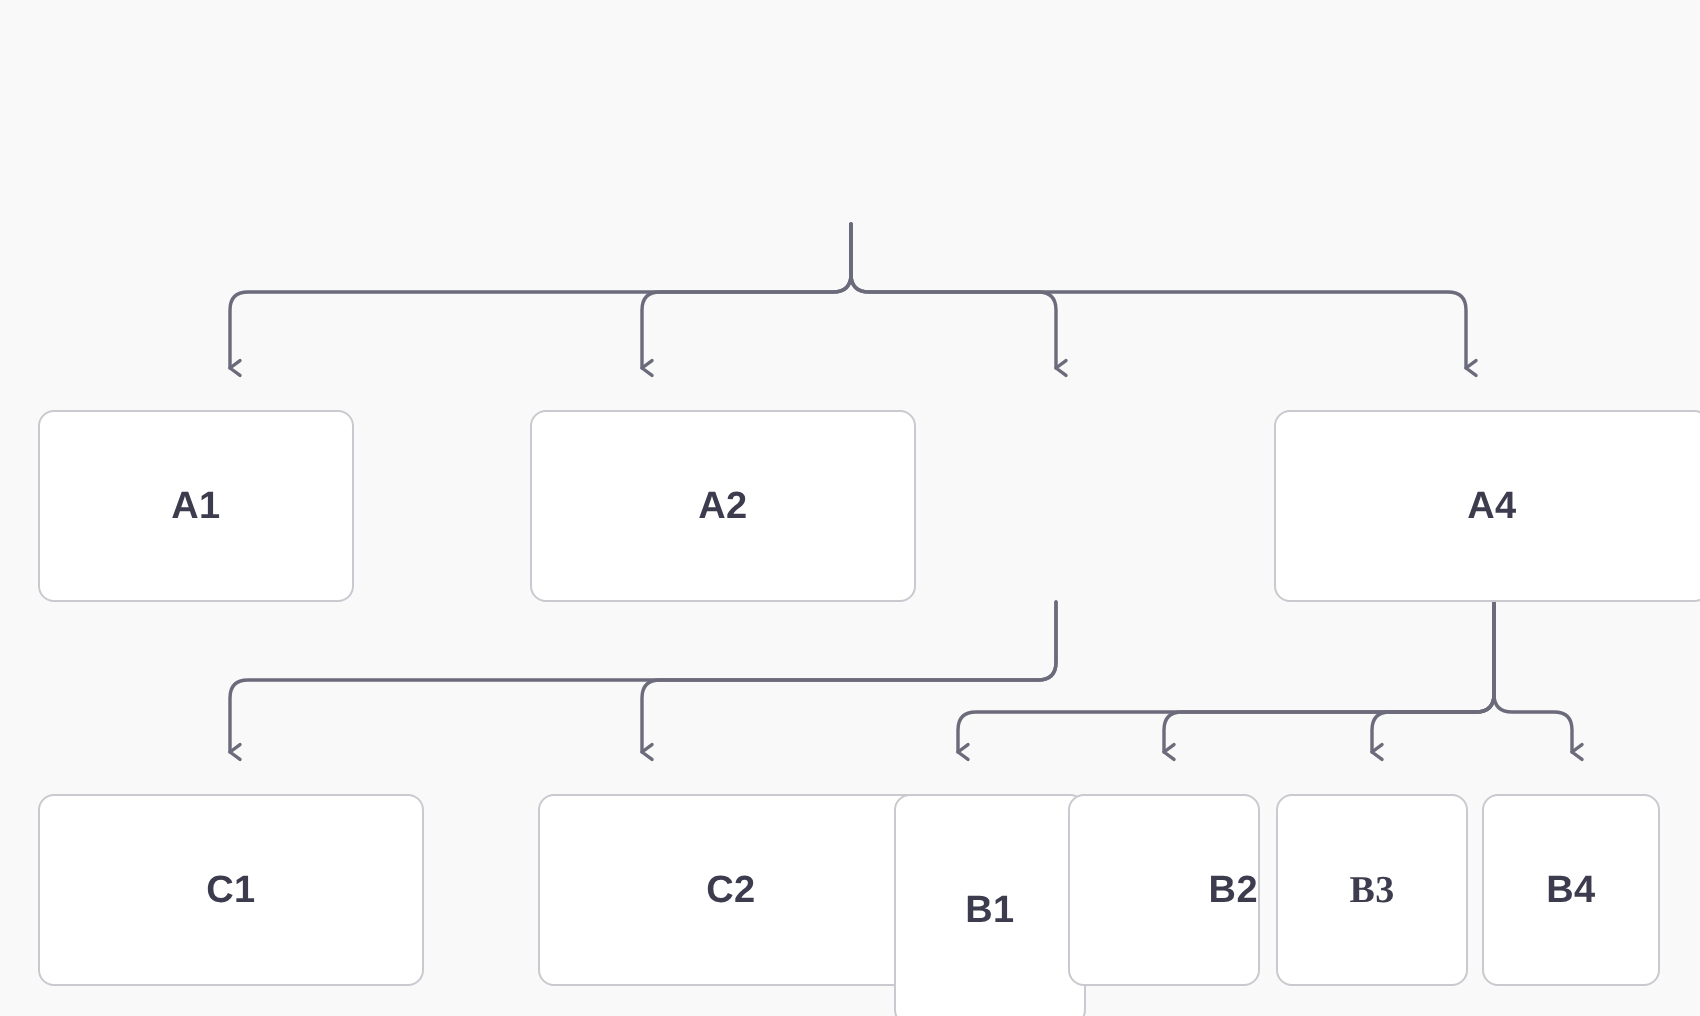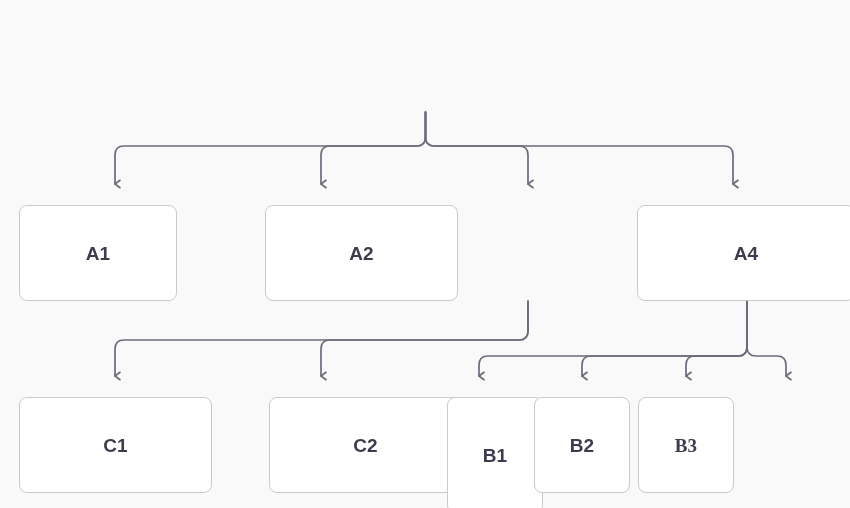--- a/index.html
+++ b/index.html
@@ -98,20 +98,23 @@
   </div>
   <div class="node" style="left: 19px; top: 397px; width: 193px; height: 96px;">
     <span class="node-label">C1</span>
   </div>
   <div class="node" style="left: 225px; top: 397px; width: 193px; height: 96px; margin-left: 44px;">
     <span class="node-label">C2</span>
   </div>
   <div class="node" style="left: 431px; top: 397px; width: 96px; height: 116px; margin-left: 16px;">
     <span class="node-label">B1</span>
   </div>
-  <div class="node" style="left: 534px; top: 397px; width: 96px; height: 96px;">
+  <div class="node" style="left: 534px; top: 397px; width: 96px; height: 96px; justify-content: flex-end;">
     <span class="node-label">B2</span>
   </div>
   <div class="node" style="left: 638px; top: 397px; width: 96px; height: 96px; font-family: Liberation Serif, serif;">
     <span class="node-label">B3</span>
   </div>
+  <div class="node" style="left: 741px; top: 397px; width: 89px; height: 96px;">
+    <span class="node-label">B4</span>
+  </div>
 
 </div>
 
 </body></html>

